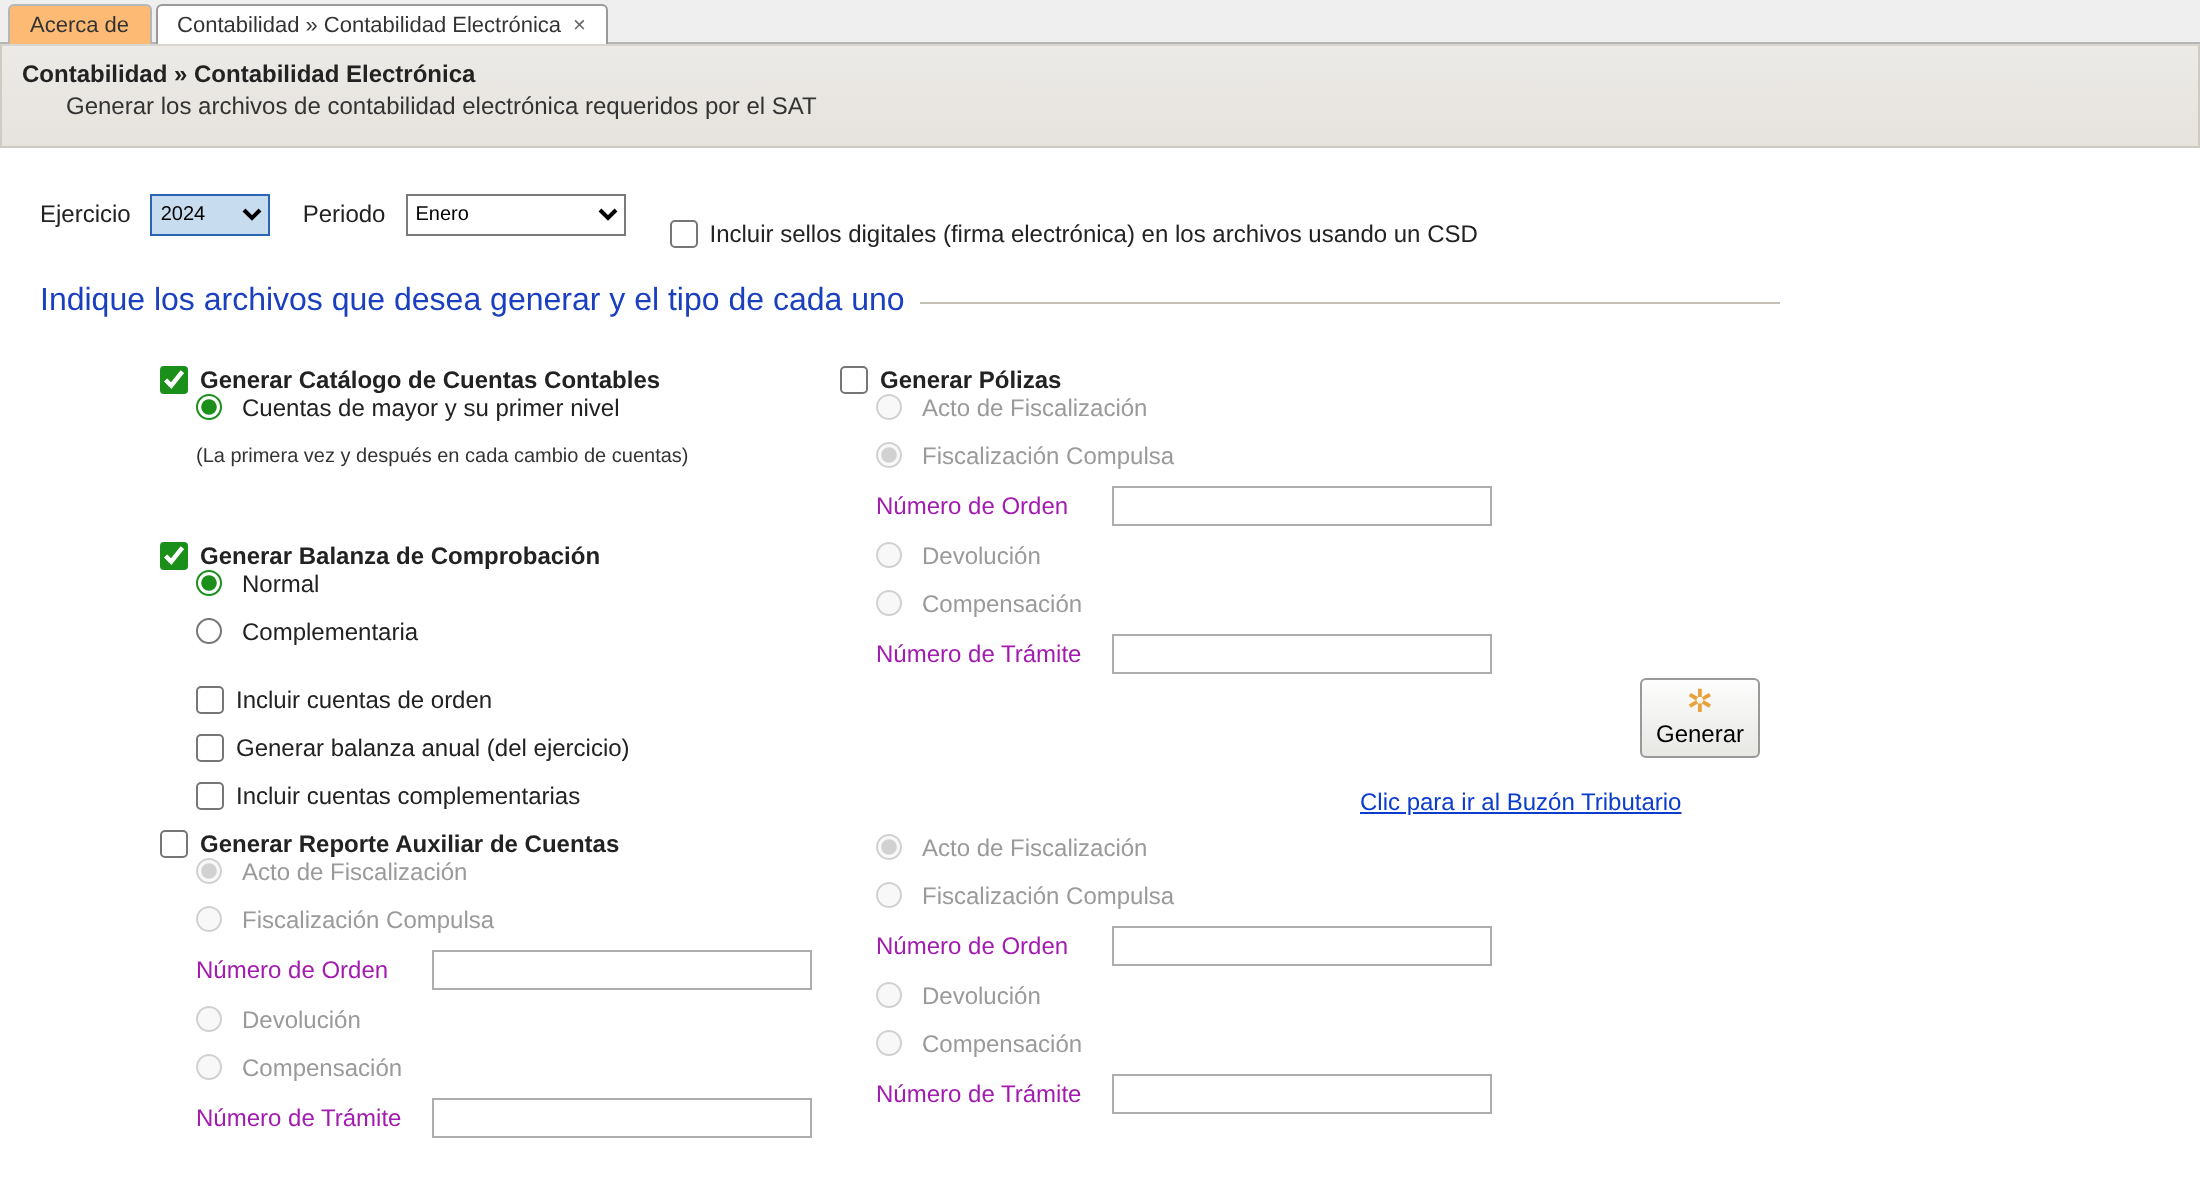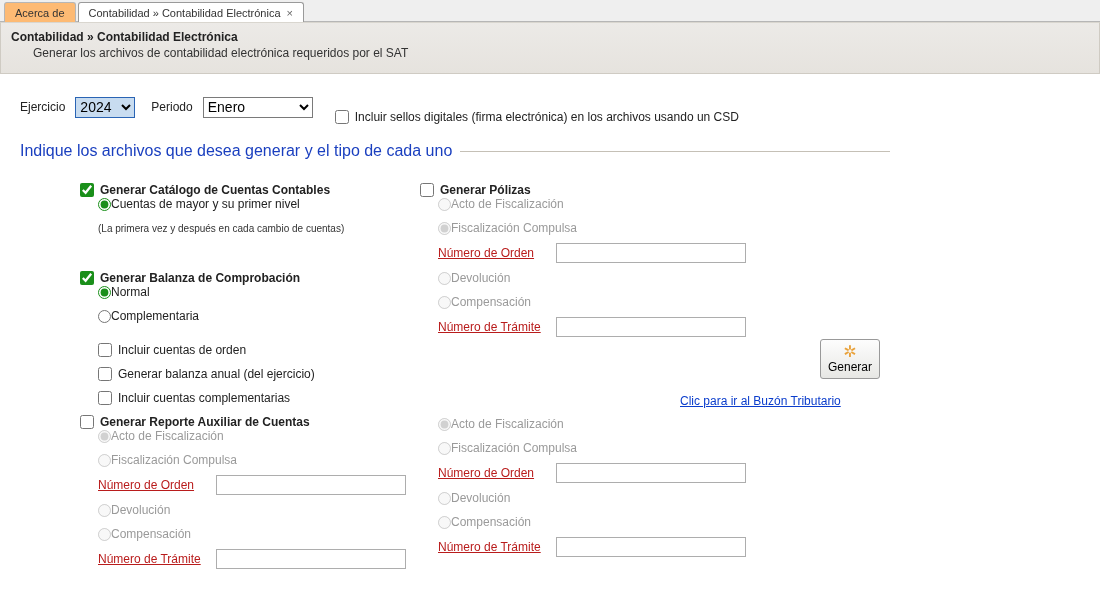--- a/index.html
+++ b/index.html
@@ -57,21 +57,21 @@
     }
     .header h1 { margin:0; font-size:12px; font-weight:bold; color:#222; line-height:16px; }
     .header .sub { font-size:12px; color:#333; margin-left:22px; line-height:16px; }
 
     
     .content { padding:16px 4px 0 20px; }
     .row-top { display:flex; align-items:center; gap:10px; margin-bottom:18px; }
     .lbl { font-size:12px; }
 
     select.combo {
-      font-family:inherit; font-size:14px;
+      font-family:inherit; font-size:10px;
       height:21px;
       border:1px solid #7a7a7a;
       background:#fff;
     }
     select.ejercicio   { width:60px;  background:#c8dcf0; border:1px solid #2a64b4; }
     select.periodo     { width:110px; }
 
     .chk { display:inline-flex; align-items:center; gap:6px; font-size:12px; color:#222;margin-top:20px; }
     .chk input[type=checkbox] { width:14px; height:14px; margin:0; accent-color:#1a8f1a; }
     .chk.disabled, .rad.disabled { color:#9a9a9a; }
@@ -99,25 +99,25 @@
       display:flex;
       margin-top:8px;
     }
     .col { position:relative; }
     .col.left  { width:400px; padding-left:60px; }
     .col.right { width:420px; }
     .indent { margin-left:18px; }
     .item-row { height:24px; display:flex; align-items:center; }
     .hint { font-size:10px; color:#333; }
 
-    .rad { display:inline-flex; align-items:flex-end; gap:0; font-size:12px; color:#222; }
+    .rad { display:inline-flex; align-items:flex-start; gap:10px; font-size:12px; color:#222; }
     .rad input[type=radio] { width:13px; height:13px; margin:0; accent-color:#1a8f1a; }
 
     .pair { display:flex; align-items:center; gap:8px; height:26px; }
-    .pair label { font-size:12px; color:#b91c1c; width:110px;text-decoration:underline; }
+    .pair label { font-size:12px; color:#a21caf; width:110px; }
     input.txt {
       height:20px; width:190px;
       border:1px solid #adadad;
       font-family:inherit; font-size:12px;
       padding:1px 4px;
       background:#fff;
     }
 
     
     .gen-wrap { position:absolute; left:820px; top:265px; width:64px; text-align:center; }

